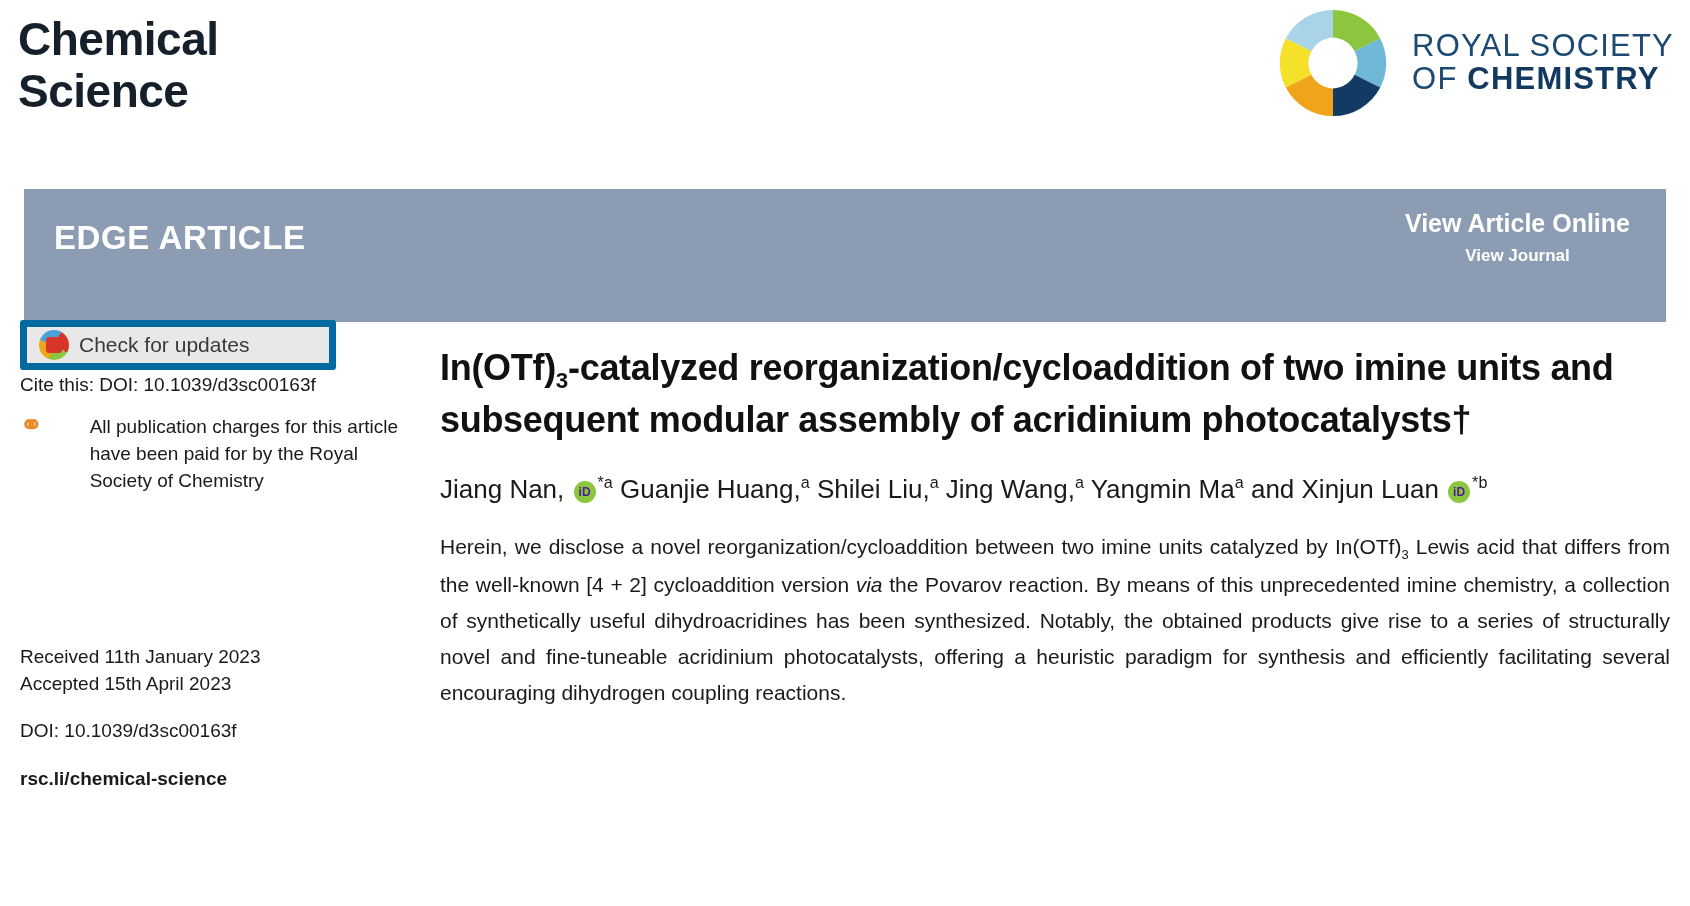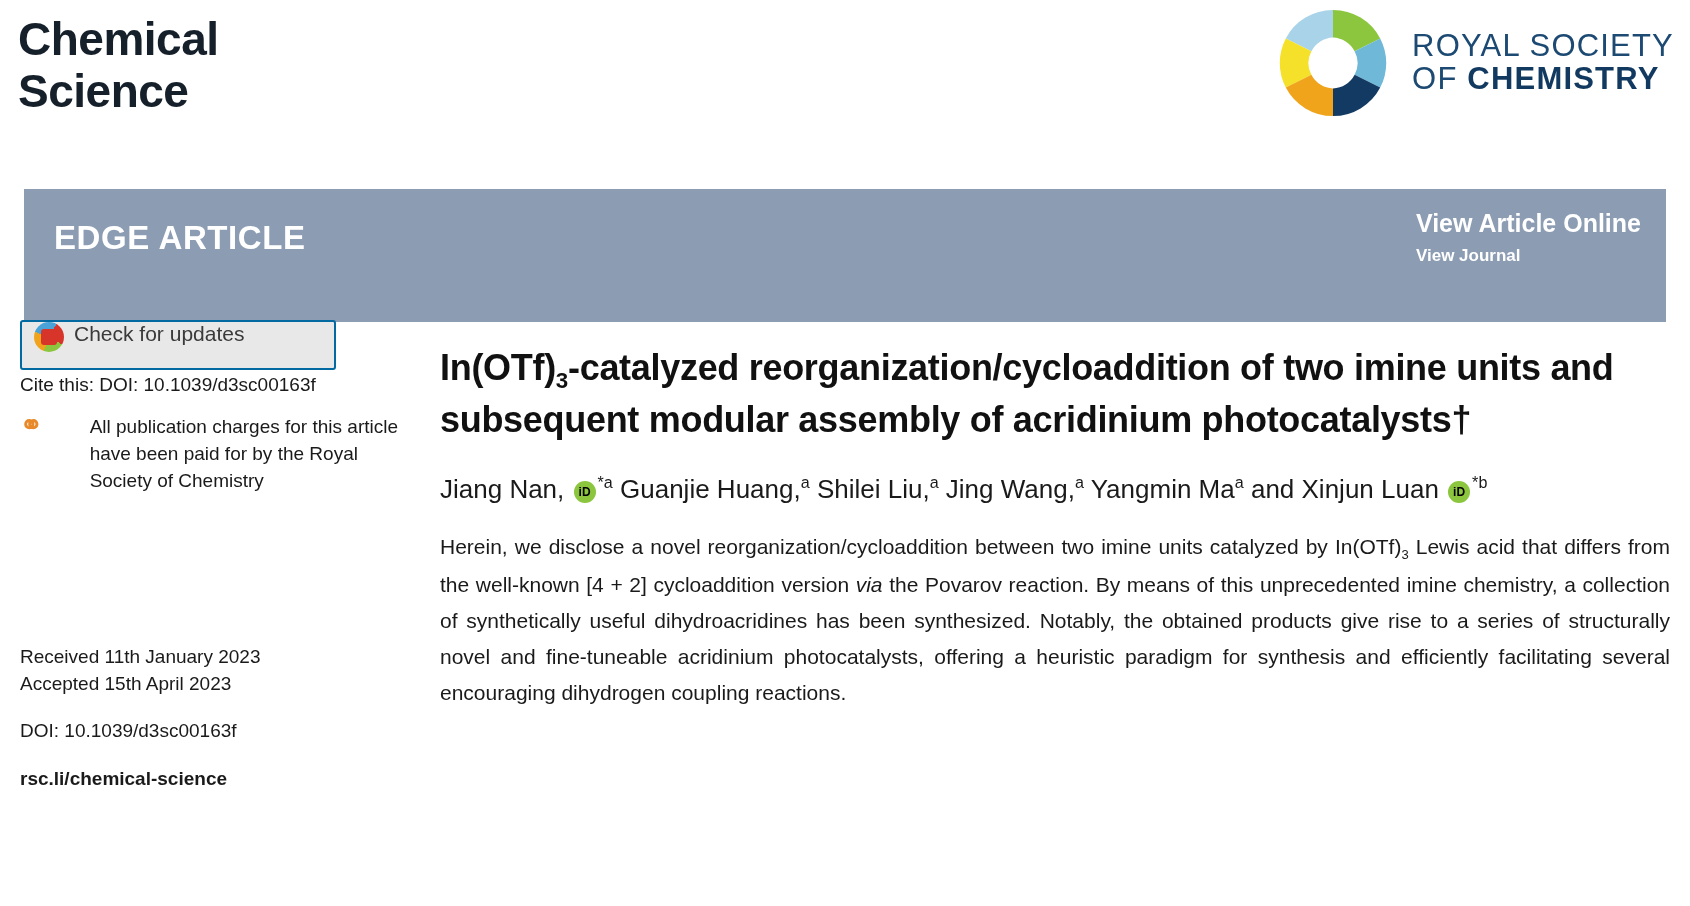--- a/index.html
+++ b/index.html
@@ -79,23 +79,23 @@
     position: absolute;
     left: 30px;
     top: 30px;
     font-size: 33px;
     font-weight: 700;
     color: #ffffff;
     letter-spacing: 0.6px;
   }
   .band-right {
     position: absolute;
-    right: 25px;
+    right: 36px;
     top: 18px;
-    text-align: left;
+    text-align: center;
     color: #ffffff;
   }
   .band-right .view-online {
     font-size: 25px;
     font-weight: 700;
     line-height: 1.3;
   }
   .band-right .view-journal {
     font-size: 17px;
     font-weight: 700;
@@ -112,26 +112,27 @@
   .left-col {
     position: absolute;
     left: 20px;
     top: 0;
     width: 400px;
     font-size: 19px;
     color: #1a1a1a;
   }
   .check-updates {
     display: flex;
+    align-items: center;
     gap: 10px;
     width: 316px;
     height: 50px;
     box-sizing: border-box;
     background: #e8e8e8;
-    border: 2px solid #0369a1;
+    border: 7px solid #0369a1;
     border-radius: 3px;
     padding: 0 12px;
   }
   .cu-badge {
     width: 30px;
     height: 30px;
     border-radius: 50%;
     position: relative;
     background:
       conic-gradient(from 200deg,
@@ -211,21 +212,21 @@
     font-size: 26px;
     line-height: 1.45;
     color: #1a1a1a;
   }
   .orcid {
     display: inline-block;
     width: 22px;
     height: 22px;
     border-radius: 50%;
     background: #8cc63e;
-    color: #000000;
+    color: #4c1d95;
     font-size: 12px;
     font-weight: 700;
     line-height: 22px;
     text-align: center;
     vertical-align: 2px;
     margin: 0 2px;
   }
   .abstract {
     margin-top: 20px;
     font-size: 21px;

